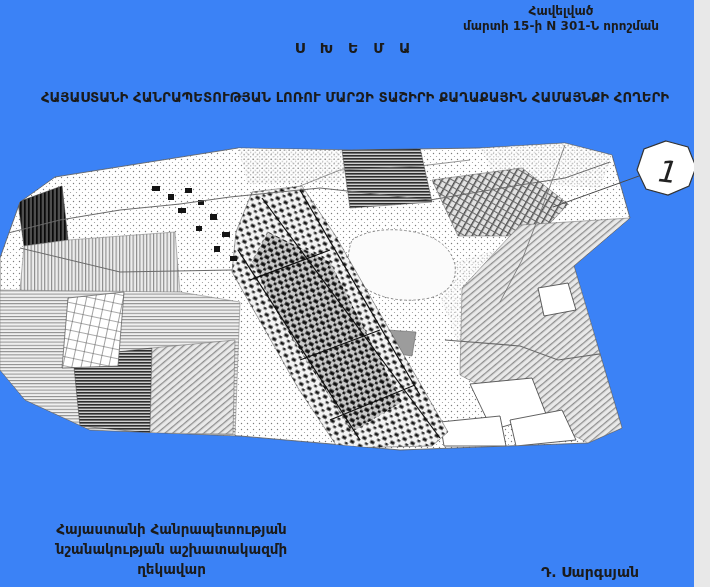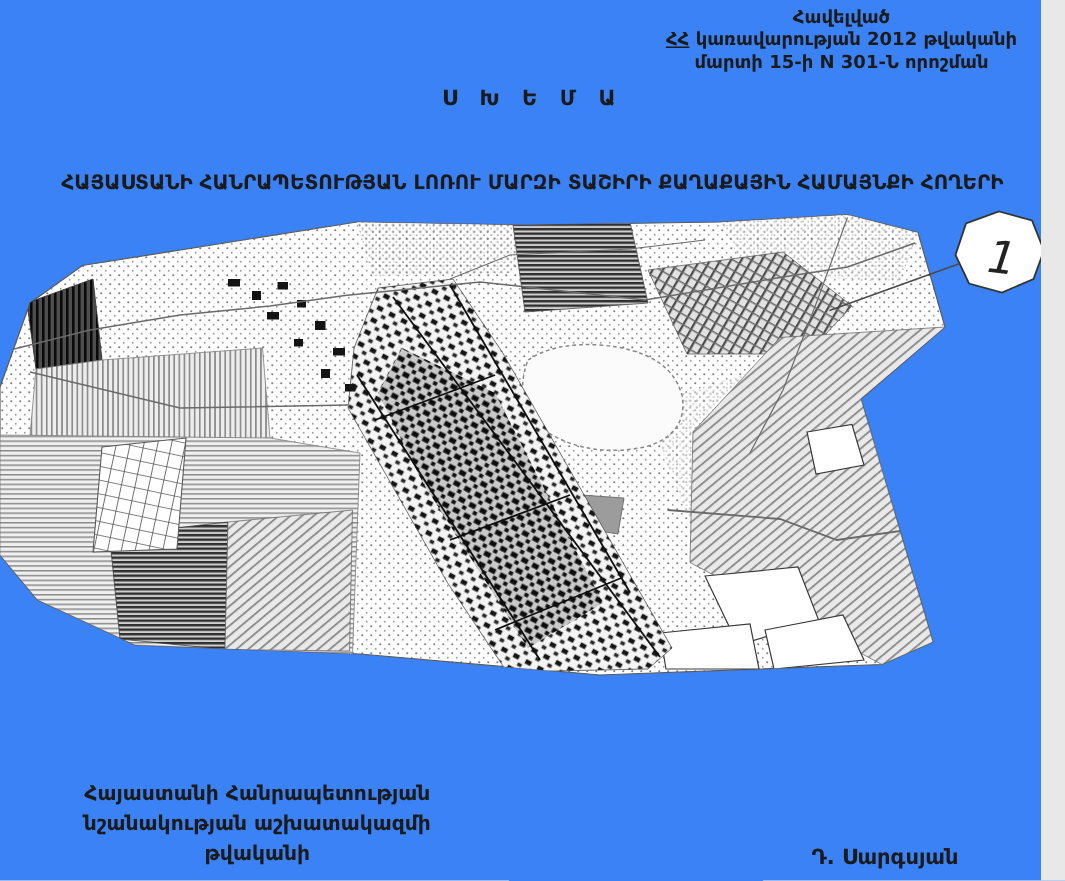--- a/index.html
+++ b/index.html
@@ -8,26 +8,26 @@
     font-family:"DejaVu Sans", sans-serif;color:#1b1b1b;overflow:hidden;
     margin:0;
   }
   .line{white-space:nowrap;}
   .header-block{
     position:absolute;top:4px;left:412px;width:298px;text-align:center;
     font-size:12px;font-weight:bold;line-height:15px;
   }
   .u{text-decoration:underline;}
   .schema{
-    position:absolute;top:58px;left:0;width:710px;text-align:center;
+    position:absolute;top:40px;left:0;width:710px;text-align:center;
     font-size:14px;font-weight:bold;letter-spacing:5px;
   }
   .doc-title{
     position:absolute;top:89px;left:0;width:710px;text-align:center;
-    font-size:13.3px;font-weight:bold;line-height:17.5px;margin-top:25px;
+    font-size:13.3px;font-weight:bold;line-height:17.5px;
   }
   .map-wrap{position:absolute;top:140px;left:0;width:710px;height:322px;}
   .caption{
     position:absolute;top:468px;left:45px;
     font-size:11px;font-weight:bold;color:#2d2d2d;line-height:14px;
   }
   .sig-left{
     position:absolute;top:519px;left:0;width:255px;text-align:center;
     font-size:13.5px;font-weight:bold;line-height:20px;padding-left:44px;
   }
@@ -37,21 +37,20 @@
   }
   svg text.marker{font-family:"DejaVu Sans", sans-serif;font-style:italic;fill:#222;}
 </style>
 </head>
 <body>
 
 <div class="page">
 
   <div class="header-block">
     <div class="line">Հավելված</div>
-    <div class="line"><span class="u">ՀՀ</span> <span>կառավարության 2012 թվականի</span></div>
     <div class="line">մարտի 15-ի N 301-Ն որոշման</div>
   </div>
 
   <div class="schema line">Ս Խ Ե Մ Ա</div>
 
   <div class="doc-title">
     <div class="line">ՀԱՅԱՍՏԱՆԻ ՀԱՆՐԱՊԵՏՈՒԹՅԱՆ ԼՈՌՈՒ ՄԱՐԶԻ ՏԱՇԻՐԻ ՔԱՂԱՔԱՅԻՆ ՀԱՄԱՅՆՔԻ ՀՈՂԵՐԻ</div>
   </div>
 
   <div class="map-wrap">
@@ -184,17 +183,17 @@
           <text class="marker" x="659" y="42" font-size="30" transform="rotate(7 666 28)">1</text>
         </g>
       </g>
     </svg>
   </div>
 
 
   <div class="sig-left">
     <div class="line">Հայաստանի Հանրապետության</div>
     <div class="line">նշանակության աշխատակազմի</div>
-    <div class="line">թվականի</div>
+    <div class="line">ղեկավար</div>
   </div>
   <div class="sig-right line">Դ. Սարգսյան</div>
 
 </div>
 
 </body></html>

